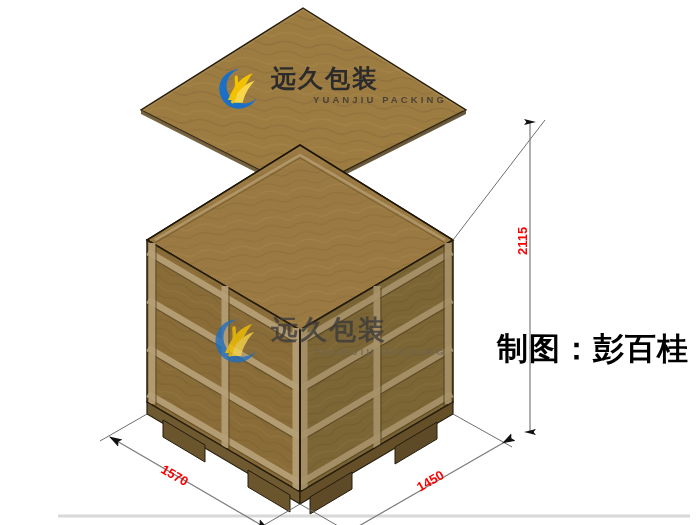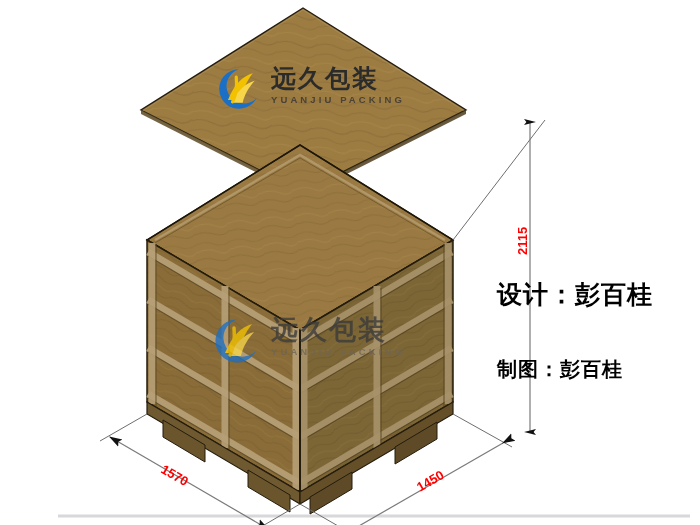--- a/index.html
+++ b/index.html
@@ -4,33 +4,33 @@
 <style>
   html,body{margin:0;padding:0;background:#ffffff;}
   body{width:700px;height:525px;overflow:hidden;
        font-family:"Liberation Sans","DejaVu Sans",sans-serif;}
   #stage{position:relative;width:700px;height:525px;background:#fff;}
   svg#drawing{position:absolute;left:0;top:0;width:700px;height:525px;}
 
   .note{position:absolute;color:#000;font-weight:700;white-space:nowrap;
         font-family:"DejaVu Sans","Liberation Sans",sans-serif;}
   #note-design{left:497px;top:278px;font-size:25px;letter-spacing:1px;}
-  #note-draw{left:497px;top:328px;font-size:20px;letter-spacing:1px;margin-top:28px;}
+  #note-draw{left:497px;top:328px;font-size:31px;letter-spacing:1px;}
 
   .wm{position:absolute;display:flex;align-items:flex-start;pointer-events:none;}
   #wm-top{left:216px;top:66px;}
   #wm-mid{left:212px;top:316px;opacity:.78;}
   .wm-mark{position:relative;width:46px;height:46px;flex:0 0 auto;}
   #wm-mid .wm-mark{width:50px;height:50px;}
   .wm-txt{margin-left:9px;display:flex;flex-direction:column;line-height:1;}
   .wm-cn{font-size:25px;font-weight:700;color:#2b2b2b;letter-spacing:2px;
          font-family:"DejaVu Sans","Liberation Sans",sans-serif;}
   #wm-mid .wm-cn{font-size:27px;color:#3a3a3a;}
   .wm-en{margin-top:4px;font-size:9.5px;font-weight:700;color:#4a4236;
-         letter-spacing:3.1px;font-family:"Liberation Sans",sans-serif;}
+         letter-spacing:3.1px;font-family:"Liberation Sans",sans-serif;margin-left:42px;}
   #wm-mid .wm-en{color:#6d6554;}
 </style>
 </head>
 <body>
 
 <div id="stage">
 
   <svg id="drawing" viewBox="0 0 700 525">
     <defs>
       <pattern id="grainTop" width="34" height="26" patternUnits="userSpaceOnUse" patternTransform="rotate(-6)">
@@ -208,16 +208,15 @@
         <path d="M34 80 C48 52 64 38 84 32 C70 48 62 62 58 80 Z" fill="#f8d64a"></path>
         <path d="M44 24 C46 44 44 62 36 78" stroke="#f2c200" stroke-width="7" fill="none" stroke-linecap="round"></path>
       </svg>
     </div>
     <div class="wm-txt">
       <div class="wm-cn">远久包装</div>
       <div class="wm-en">YUANJIU PACKING</div>
     </div>
   </div>
 
-  <div class="note" id="note-design">设计：彭百桂</div>
   <div class="note" id="note-draw">制图：彭百桂</div>
 
 </div>
 
 </body></html>

